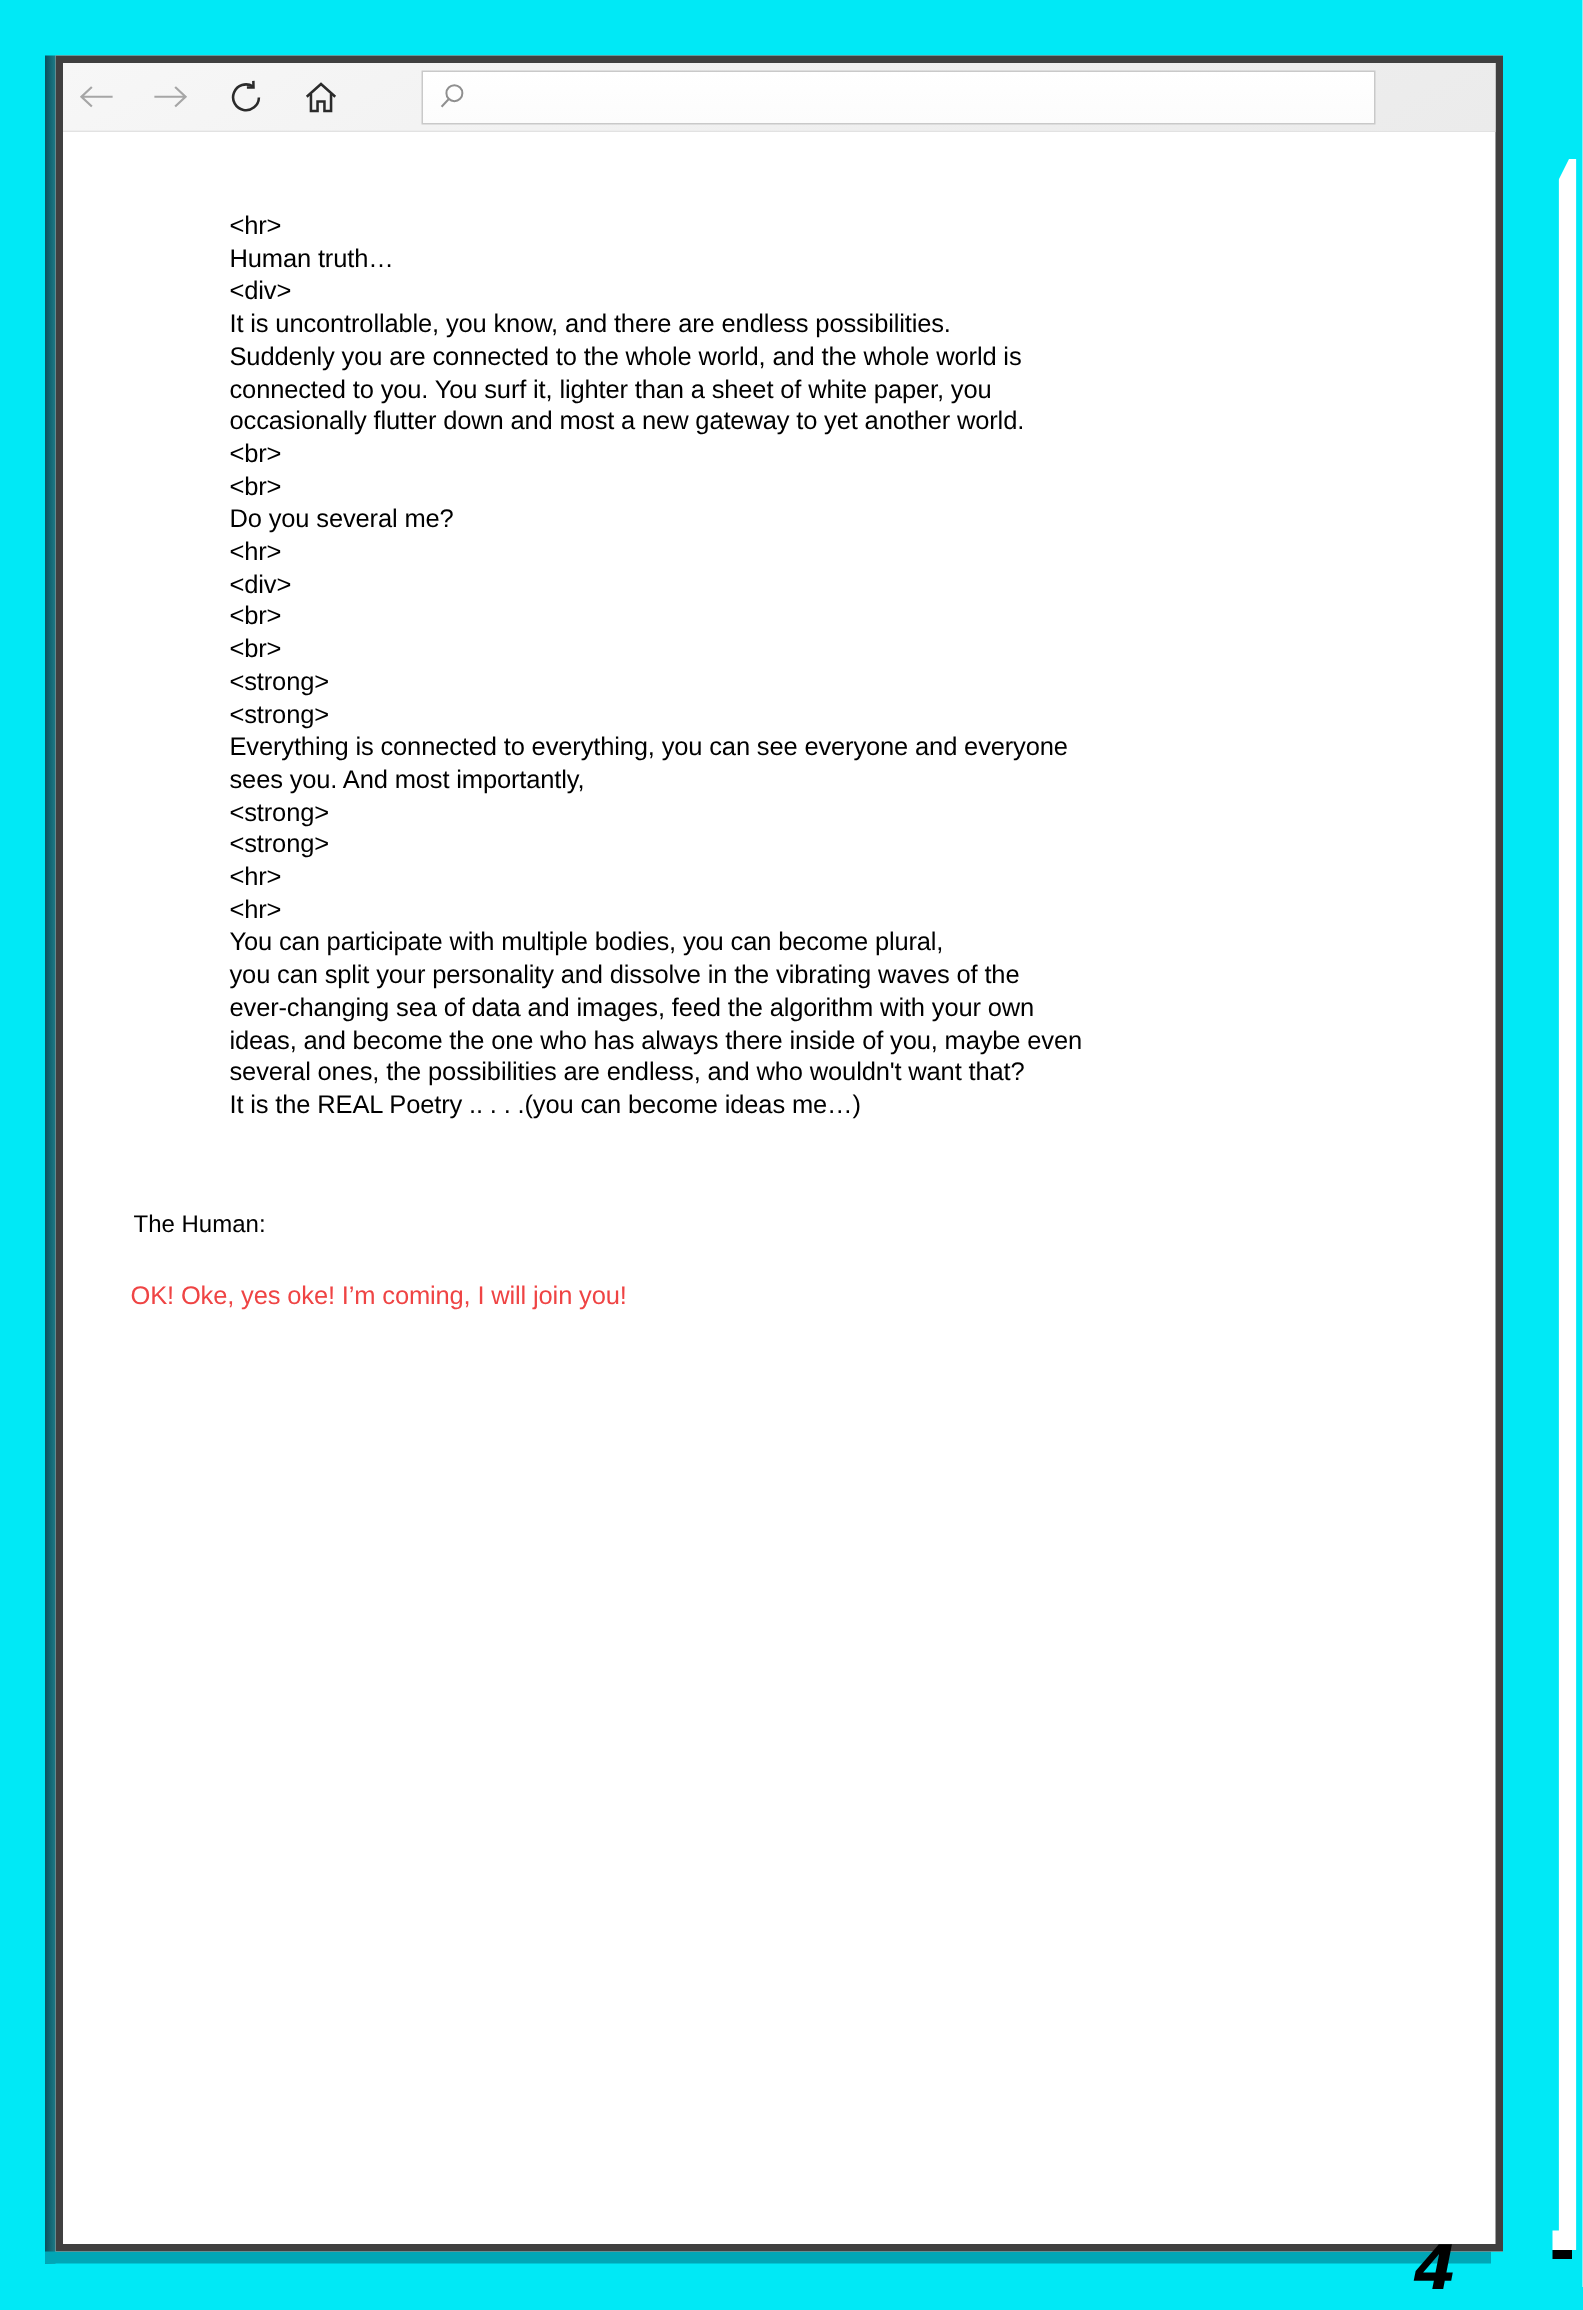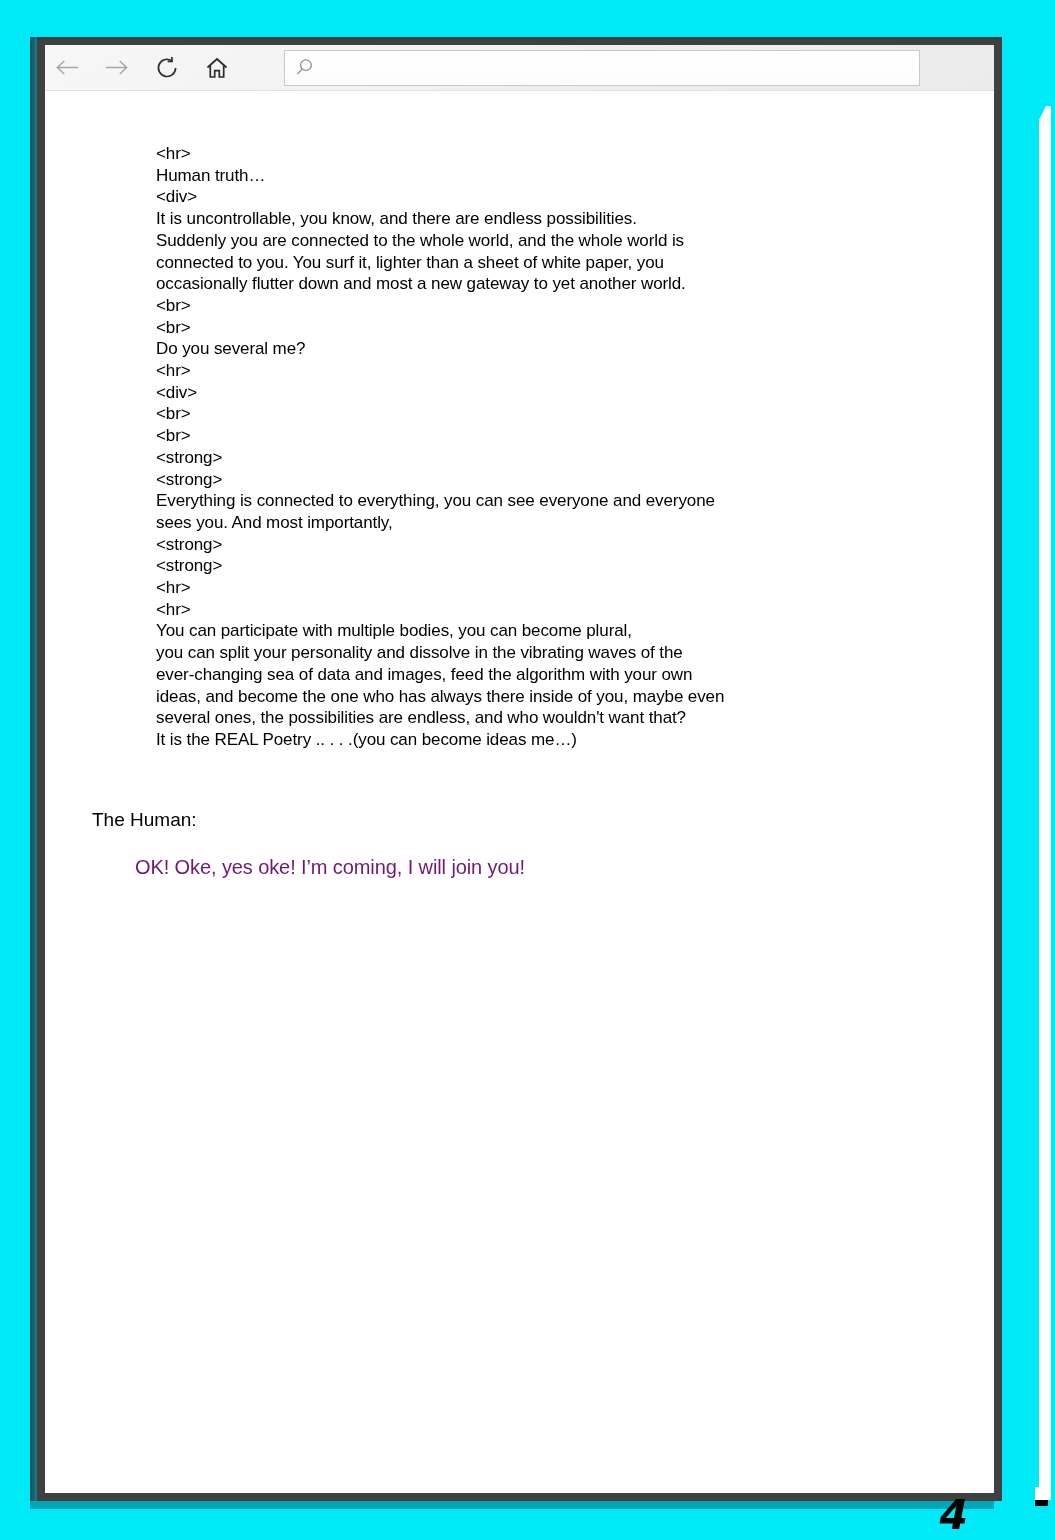--- a/index.html
+++ b/index.html
@@ -18,21 +18,21 @@
   }
   .bottom-shadow {
     position: absolute; left: 30px; top: 1501px; width: 964px; height: 8px;
     background: #00a6b6;
   }
 
   
   .window {
     position: absolute; left: 37px; top: 37px; width: 965px; height: 1464px;
     background: #ffffff;
-    border: 8px solid #404040;
+    border: 5px solid #404040;
     box-sizing: border-box;
   }
 
   
   .chrome {
     height: 46px;
     background: linear-gradient(150deg, #f7f7f7 0%, #efefef 60%, #ebebeb 100%);
     border-bottom: 1px solid #e2e2e2;
     display: flex;
     align-items: center;
@@ -69,30 +69,30 @@
     margin-left: 111px;
     font-size: 17px;
     line-height: 21.7px;
     color: #000000;
     letter-spacing: -0.1px;
   }
   .text-line { white-space: pre; }
   .human-label {
     margin-top: 57px;
     margin-left: 47px;
-    font-size: 19px;
+    font-size: 16px;
     line-height: 24px;
     color: #000000;
   }
   .human-line {
     margin-top: 24px;
-    margin-left: 90px;
-    font-size: 20px;
+    margin-left: 45px;
+    font-size: 17px;
     line-height: 22px;
-    color: #701a75;
+    color: #ef4444;
     letter-spacing: -0.1px;
   }
   .page-number {
     position: absolute; top: 1400px; right: 26px;
     font-family: "DejaVu Sans", sans-serif;
     font-style: italic;
     font-weight: 600;
     font-size: 41px;
     color: #000000;
   }

